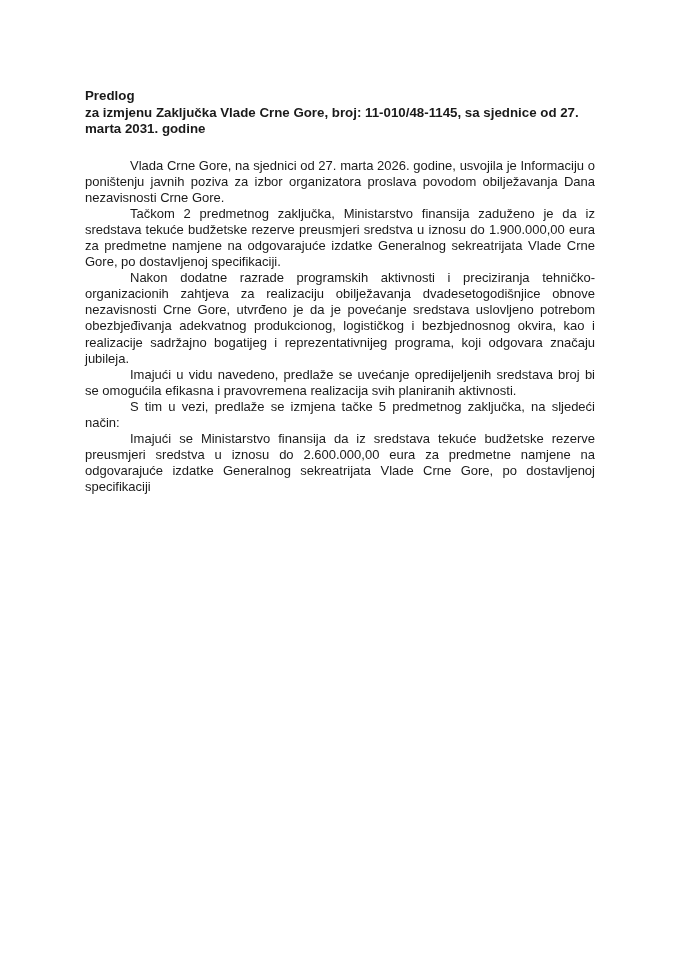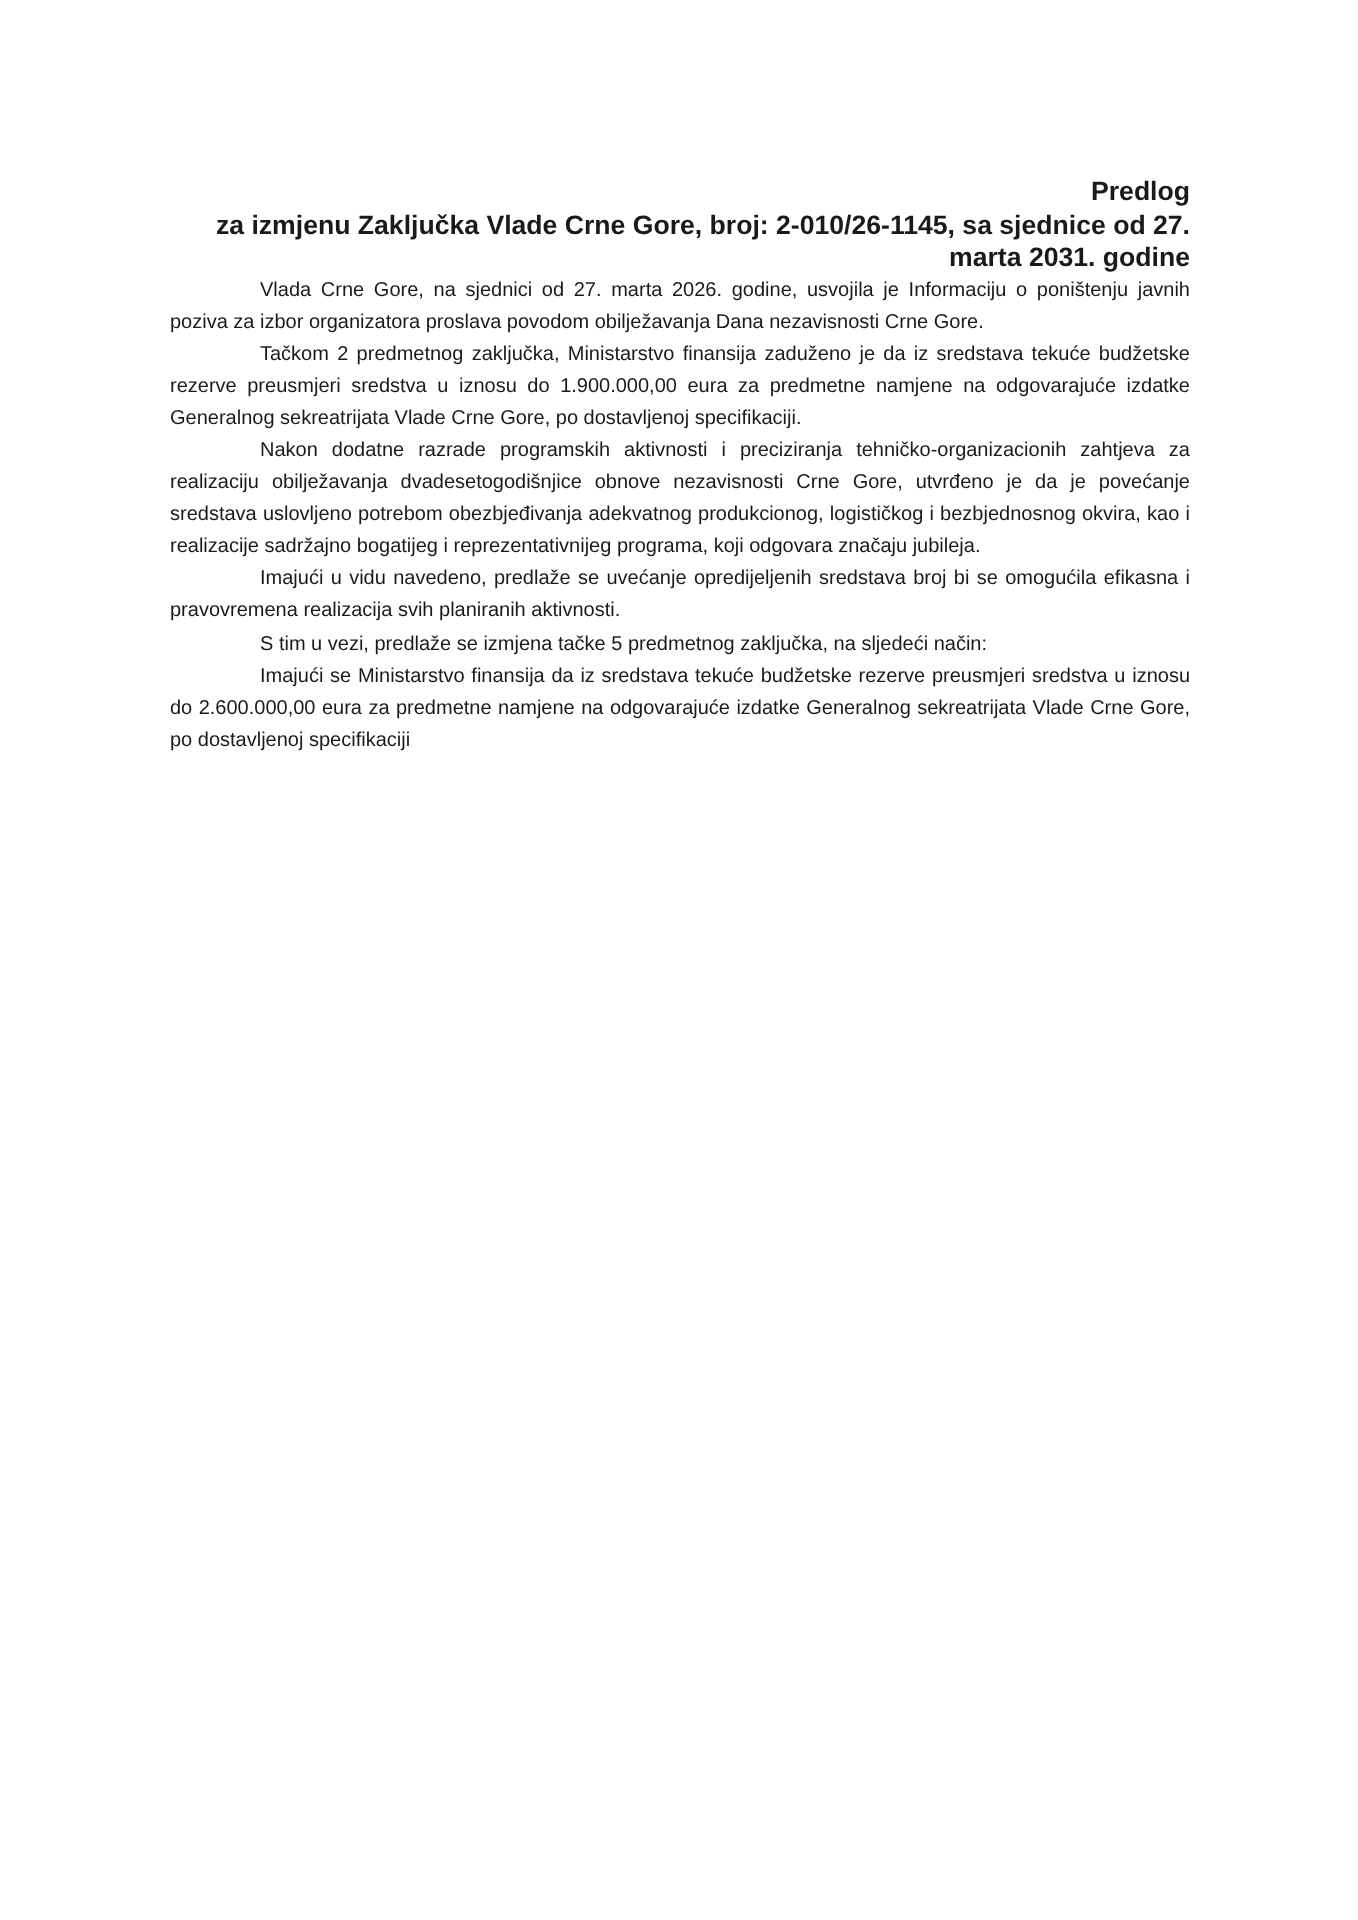--- a/index.html
+++ b/index.html
@@ -1,29 +1,29 @@
 <!DOCTYPE html>
 <html><head>
 <meta charset="utf-8">
 <style>
   html, body { margin: 0; padding: 0; background: #ffffff; }
   body { width: 679px; height: 960px; position: relative; overflow: hidden;
          font-family: "Liberation Sans", sans-serif; color: #1a1a1a; }
   .page { position: absolute; left: 85px; top: 88px; width: 510px; }
-  .title { text-align: right; font-weight: bold; font-size: 13.3px; line-height: 16.5px; margin: 0; }
-  .body { font-size: 10px; line-height: 16.1px; }
+  .title { text-align: left; font-weight: bold; font-size: 13.3px; line-height: 16.5px; margin: 0; }
+  .body { margin-top: 20px; font-size: 13px; line-height: 16.1px; }
   .p { margin: 0; text-align: justify; text-indent: 45px; }
 </style>
 </head>
 <body>
 
 <div class="page">
   <div>
     <p class="title">Predlog</p>
-    <p class="title">za izmjenu Zaključka Vlade Crne Gore, broj: 2-010/26-1145, sa sjednice od 27.</p>
+    <p class="title">za izmjenu Zaključka Vlade Crne Gore, broj: 11-010/48-1145, sa sjednice od 27.</p>
     <p class="title">marta 2031. godine</p>
   </div>
   <div class="body">
     <p class="p">Vlada Crne Gore, na sjednici od 27. marta 2026. godine, usvojila je  Informaciju o poništenju javnih poziva za izbor organizatora proslava povodom obilježavanja Dana nezavisnosti Crne Gore.</p>
     <p class="p">Tačkom 2 predmetnog zaključka, Ministarstvo finansija zaduženo je da iz sredstava tekuće budžetske rezerve preusmjeri sredstva u iznosu do  1.900.000,00 eura za predmetne namjene na odgovarajuće izdatke Generalnog sekreatrijata Vlade Crne Gore, po dostavljenoj specifikaciji.</p>
     <p class="p">Nakon dodatne razrade programskih aktivnosti i preciziranja tehničko-organizacionih zahtjeva za realizaciju obilježavanja dvadesetogodišnjice obnove nezavisnosti Crne Gore, utvrđeno je da je povećanje sredstava uslovljeno potrebom obezbjeđivanja adekvatnog produkcionog, logističkog i bezbjednosnog okvira, kao i realizacije sadržajno bogatijeg i reprezentativnijeg programa, koji odgovara značaju jubileja.</p>
     <p class="p">Imajući u vidu navedeno, predlaže se uvećanje opredijeljenih sredstava broj bi se omogućila efikasna i pravovremena realizacija svih planiranih aktivnosti.</p>
     <p class="p">S tim u vezi, predlaže se izmjena tačke 5 predmetnog zaključka, na sljedeći način:</p>
     <p class="p">Imajući se Ministarstvo finansija da iz sredstava tekuće budžetske rezerve preusmjeri sredstva u iznosu do 2.600.000,00 eura za predmetne namjene na odgovarajuće izdatke Generalnog sekreatrijata Vlade Crne Gore, po dostavljenoj specifikaciji</p>
   </div>

